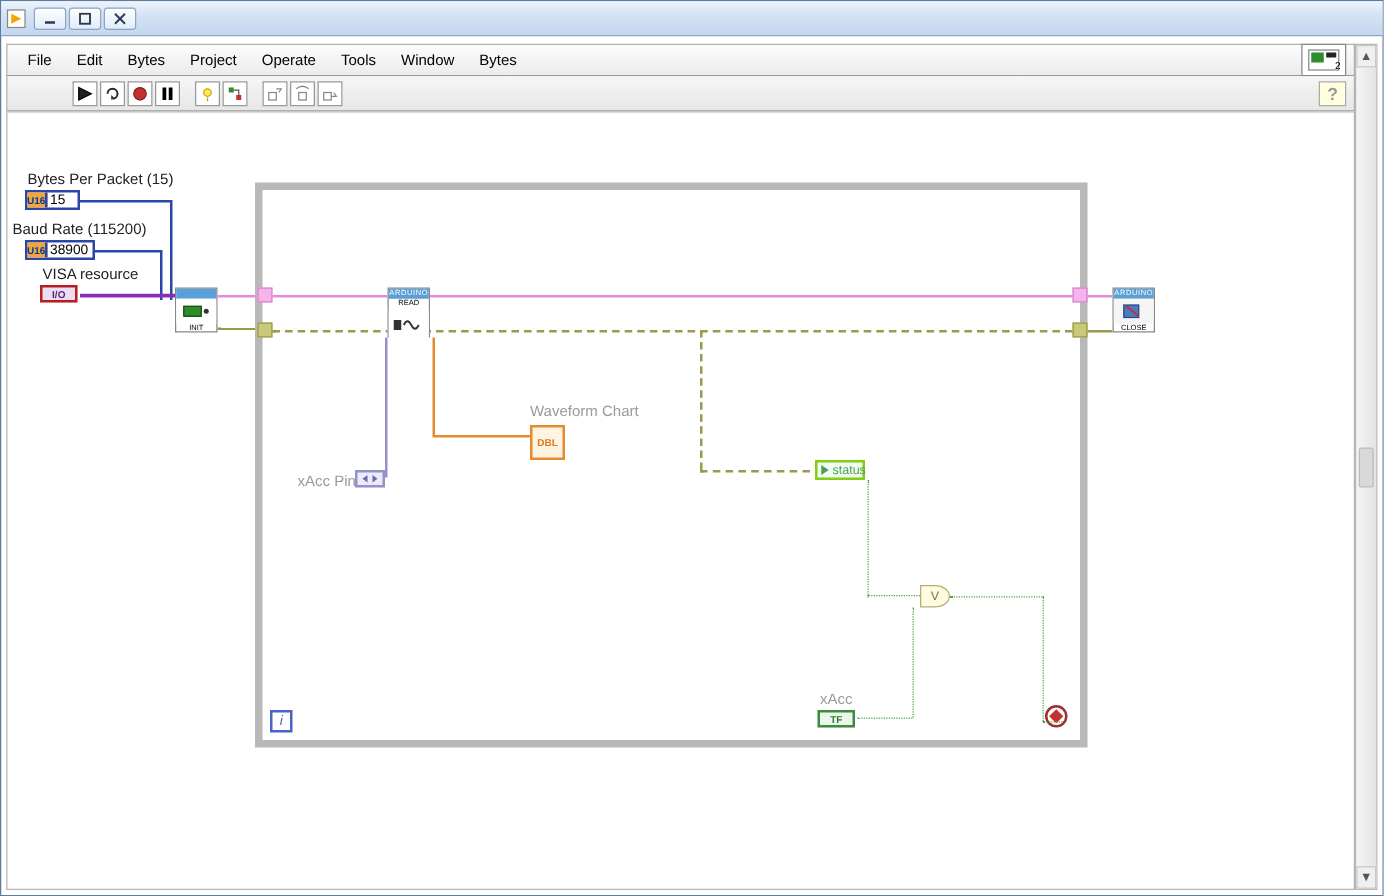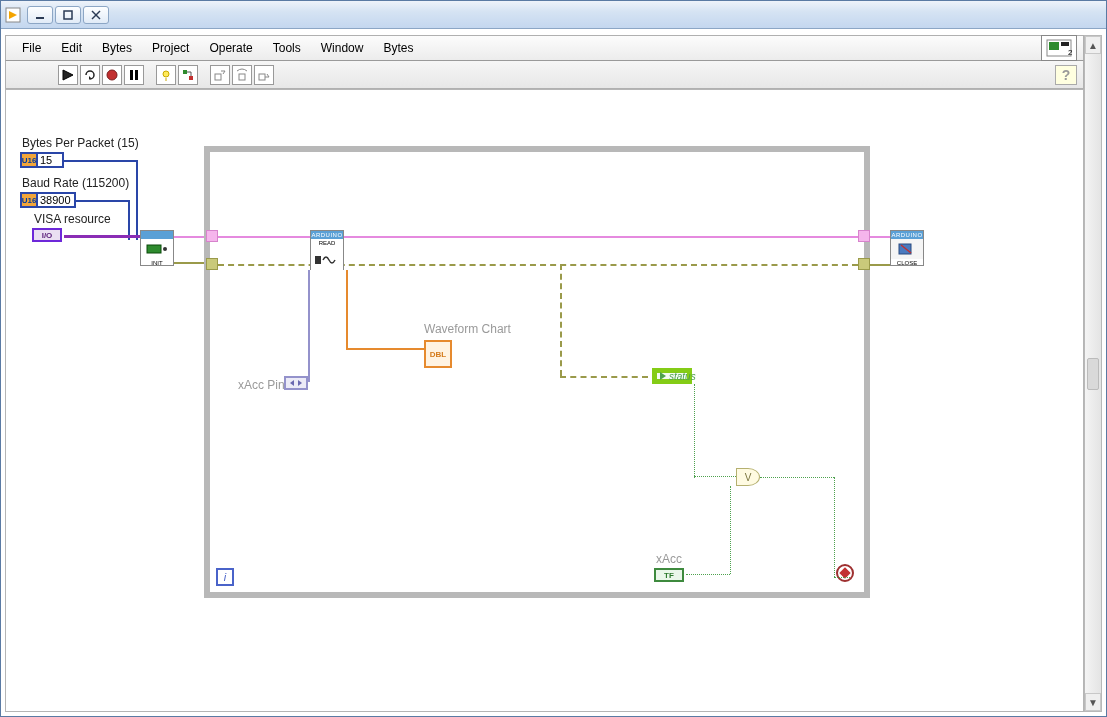--- a/index.html
+++ b/index.html
@@ -90,21 +90,21 @@
   }
   .num-term .tag {
     width:16px; height:100%; background:#f2a53a; color:#003b9e; font-size:8px;
     border-right:2px solid #2a46a8; display:flex; align-items:center; justify-content:center;
     font-weight:bold;
   }
   .num-term .val { flex:1; text-align:left; padding-left:2px; font-size:11px; color:#000; }
 
   
   .visa-term {
-    position:absolute; width:30px; height:14px; border:2px solid #6d28d9;
+    position:absolute; width:30px; height:14px; border:2px solid #b91c1c;
     background:#eadff2; display:flex; align-items:center; justify-content:center;
     font-size:8px; font-weight:bold; color:#5a1e7a;
   }
 
   
   .while-loop {
     position:absolute; border:6px solid #b8b8b8; background:transparent;
   }
   .loop-i {
     position:absolute; left:6px; bottom:6px; width:18px; height:18px;
@@ -140,22 +140,22 @@
     position:absolute; width:28px; height:28px; border:2px solid #e68a2e;
     background:#fff3e2; display:flex; align-items:center; justify-content:center;
     color:#d47b1c; font-size:8px; font-weight:bold;
   }
   .ctl-cluster {
     position:absolute; width:24px; height:14px; border:2px solid #9492cb;
     background:#ecebf7; display:flex; align-items:center; justify-content:center;
   }
   .ctl-cluster svg { display:block }
   .ind-status {
-    position:absolute; width:40px; height:16px; border:5px solid #84cc16;
-    background:#f2fbf2; color:#4ea24e; font-size:10px; display:flex; align-items:center;font-style:italic;
+    position:absolute; width:40px; height:16px; border:2px solid #84cc16;
+    background:#f2fbf2; color:#4ea24e; font-size:10px; display:flex; align-items:center;
   }
   .ind-status .tri { width:0;height:0;border-top:4px solid transparent;border-bottom:4px solid transparent;border-left:6px solid #4ea24e; margin:0 3px;}
   .ctl-tf {
     position:absolute; width:30px; height:14px; border:2px solid #3e8a3e;
     background:#eaf7ea; color:#2e7a2e; font-size:8px; font-weight:bold;
     display:flex; align-items:center; justify-content:center;
   }
 
   
   .or-node {
@@ -298,21 +298,21 @@
   </div>
 
   <div class="canvas-wrap">
 
     <div class="lbl" style="left:16px; top:46px">Bytes Per Packet (15)</div>
     <div class="num-term" style="left:14px; top:62px">
       <span class="tag">U16</span>
       <span class="val">15</span>
     </div>
 
-    <div class="lbl" style="left:16px; top:86px">Baud Rate (115200)</div>
+    <div class="lbl" style="left:4px; top:86px">Baud Rate (115200)</div>
     <div class="num-term" style="left:14px; top:102px; width:56px">
       <span class="tag">U16</span>
       <span class="val">38900</span>
     </div>
 
     <div class="lbl" style="left:28px; top:122px">VISA resource</div>
     <div class="visa-term" style="left:26px; top:138px">I/O</div>
 
     <div class="wire h blue" style="left:58px; top:70px; width:72px"></div>
     <div class="wire v blue" style="left:130px; top:70px; height:80px"></div>

